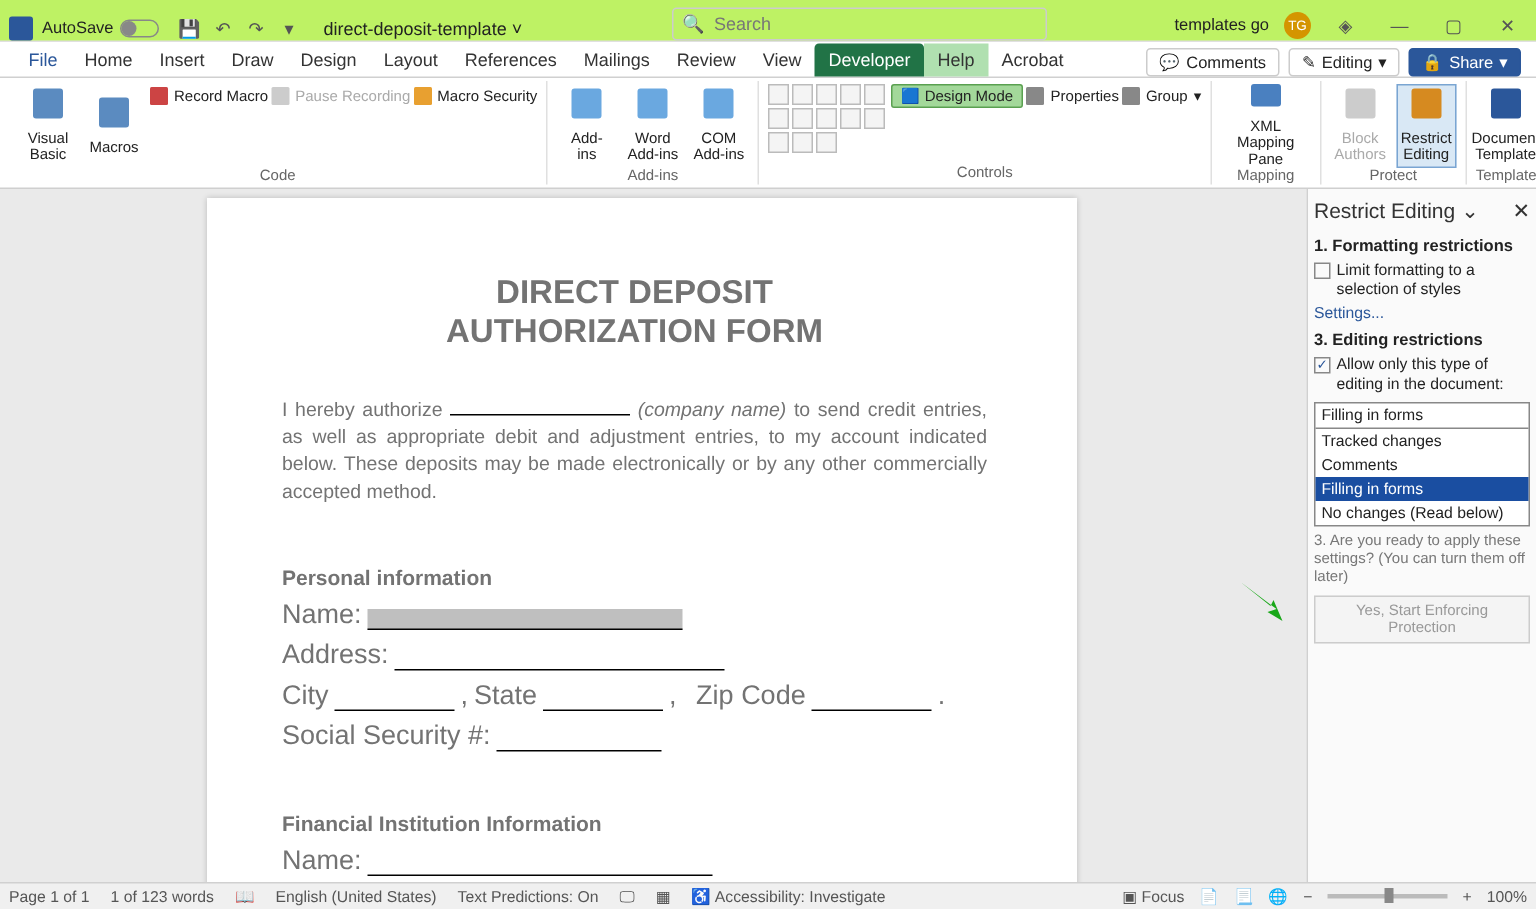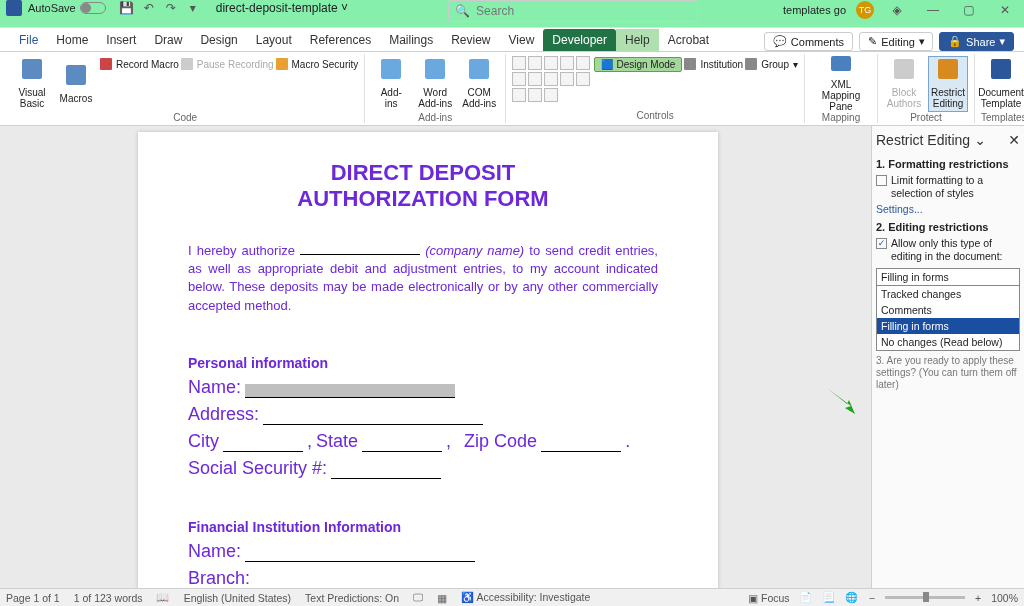--- a/index.html
+++ b/index.html
@@ -1,19 +1,19 @@
 <!DOCTYPE html>
 <html><head>
 <meta charset="utf-8">
 <style>
   * { margin: 0; padding: 0; box-sizing: border-box; font-family: "Segoe UI", Arial, sans-serif; }
   body { background: #eaeaea; width: 1024px; height: 606px; overflow: hidden; font-size: 12px; color: #222; }
 
   
-  .titlebar { height: 28px; background: #86efac; display: flex; align-items: flex-start; padding: 0 6px; border-bottom: 1px solid #e0e0e0; }
+  .titlebar { height: 28px; background: #bef264; display: flex; align-items: flex-end; padding: 0 6px; border-bottom: 1px solid #e0e0e0; }
   .titlebar .left { display: flex; align-items: center; gap: 6px; }
   .app-icon { width: 16px; height: 16px; background: #2b579a; border-radius: 2px; }
   .autosave { display: flex; align-items: center; gap: 4px; font-size: 11px; }
   .toggle { width: 26px; height: 12px; border: 1px solid #888; border-radius: 6px; position: relative; }
   .toggle::after { content: ""; position: absolute; width: 10px; height: 10px; background: #888; border-radius: 50%; top: 0; left: 0; }
   .qat { display: flex; align-items: center; gap: 8px; margin-left: 8px; }
   .qat-icon { width: 14px; height: 14px; display: flex; align-items: center; justify-content: center; color: #555; }
   .filename { margin-left: 10px; font-size: 12px; }
   .searchbox { margin-left: 100px; width: 250px; height: 22px; border: 1px solid #ccc; border-radius: 3px; display: flex; align-items: center; padding: 0 6px; gap: 6px; color: #777; }
   .titlebar .right { margin-left: auto; display: flex; align-items: center; gap: 10px; }
@@ -43,21 +43,21 @@
   .small-ico { width: 12px; height: 12px; background: #888; border-radius: 1px; display: inline-block; }
   .design-mode { background: #a3d89a; border: 1px solid #5aa050; padding: 1px 6px; border-radius: 2px; font-size: 10px; }
   .ctrl-grid { display: flex; flex-direction: column; gap: 2px; }
   .ctrl-row { display: flex; gap: 2px; }
   .ctrl-cell { width: 14px; height: 14px; border: 1px solid #bbb; background: #f4f4f4; }
   .restrict-active { background: #d9e8f5; border: 1px solid #7aa5d2; }
   .ribbon .collapse { margin-left: auto; align-self: flex-end; padding: 2px 6px; color: #666; }
 
   
   .canvas { position: absolute; top: 126px; bottom: 18px; left: 0; right: 0; background: #eaeaea; }
-  .page { position: absolute; left: 138px; top: 6px; width: 580px; height: 460px; background: #fff; box-shadow: 0 0 4px rgba(0,0,0,0.2); padding: 28px 60px 20px 50px; font-family: "Times New Roman", serif; color: #6d28d9; }
+  .page { position: absolute; left: 138px; top: 6px; width: 580px; height: 460px; background: #fff; box-shadow: 0 0 4px rgba(0,0,0,0.2); padding: 50px 60px 20px 50px; font-family: "Times New Roman", serif; color: #737373; }
   .page h1 { text-align: center; font-size: 22px; font-weight: bold; }
   .page .intro { font-size: 13px; margin-top: 30px; line-height: 1.4; text-align: justify; }
   .page .company { border-bottom: 1px solid #000; display: inline-block; min-width: 120px; }
   .page .section { font-size: 14px; font-weight: bold; margin-top: 40px; }
   .page .field-row { font-size: 18px; margin-top: 6px; display: flex; align-items: flex-end; gap: 4px; }
   .page .line { border-bottom: 1px solid #000; flex: 0 0 auto; }
   .page .filled { background: #bfbfbf; height: 14px; }
 
   
   .pane { position: absolute; top: 126px; right: 0; bottom: 18px; width: 153px; background: #fafafa; border-left: 1px solid #d0d0d0; padding: 6px 4px; font-size: 11px; overflow: hidden; }
@@ -212,21 +212,21 @@
             <div class="ctrl-cell"></div>
             <div class="ctrl-cell"></div>
           </div>
       </div>
       <div class="small-col">
         <div class="small-row">
             <span class="design-mode">🟦 <span>Design Mode</span></span>
           </div>
         <div class="small-row">
             <span class="small-ico"></span>
-            <span>Institution</span>
+            <span>Properties</span>
           </div>
         <div class="small-row"><span class="small-ico"></span><span>Group</span> ▾</div>
       </div>
     </div>
     <div class="group-label">Controls</div>
   </div>
 
   <div class="group">
     <div class="group-inner">
       <div class="big-btn" style="width:60px">
@@ -334,37 +334,38 @@
     <span class="close">✕</span>
   </div>
 
   <div class="pane-section">1. Formatting restrictions</div>
   <div class="check-row">
     <div class="check"></div>
     <span>Limit formatting to a selection of styles</span>
   </div>
   <a class="settings">Settings...</a>
 
-  <div class="pane-section">2. Editing restrictions</div>
+  <div class="pane-section">3. Editing restrictions</div>
   <div class="check-row">
     <div class="check">✓</div>
     <span>Allow only this type of editing in the document:</span>
   </div>
   <div class="dropdown">
     <div class="sel">
         <span>Filling in forms</span>
       </div>
     <div class="opts">
       <div class="opt">Tracked changes</div>
       <div class="opt">Comments</div>
       <div class="opt hi">Filling in forms</div>
       <div class="opt">No changes (Read below)</div>
     </div>
   </div>
   <div class="apply-text"><span>3.</span> <span>Are you ready to apply these settings? (You can turn them off later)</span></div>
+  <div class="enforce">Yes, Start Enforcing Protection</div>
 </div>
 
 <div class="statusbar">
   <span>Page 1 of 1</span>
   <span>1 of 123 words</span>
   <span>📖</span>
   <span>English (United States)</span>
   <span>Text Predictions: On</span>
   <span>🖵</span>
   <span>▦</span>

